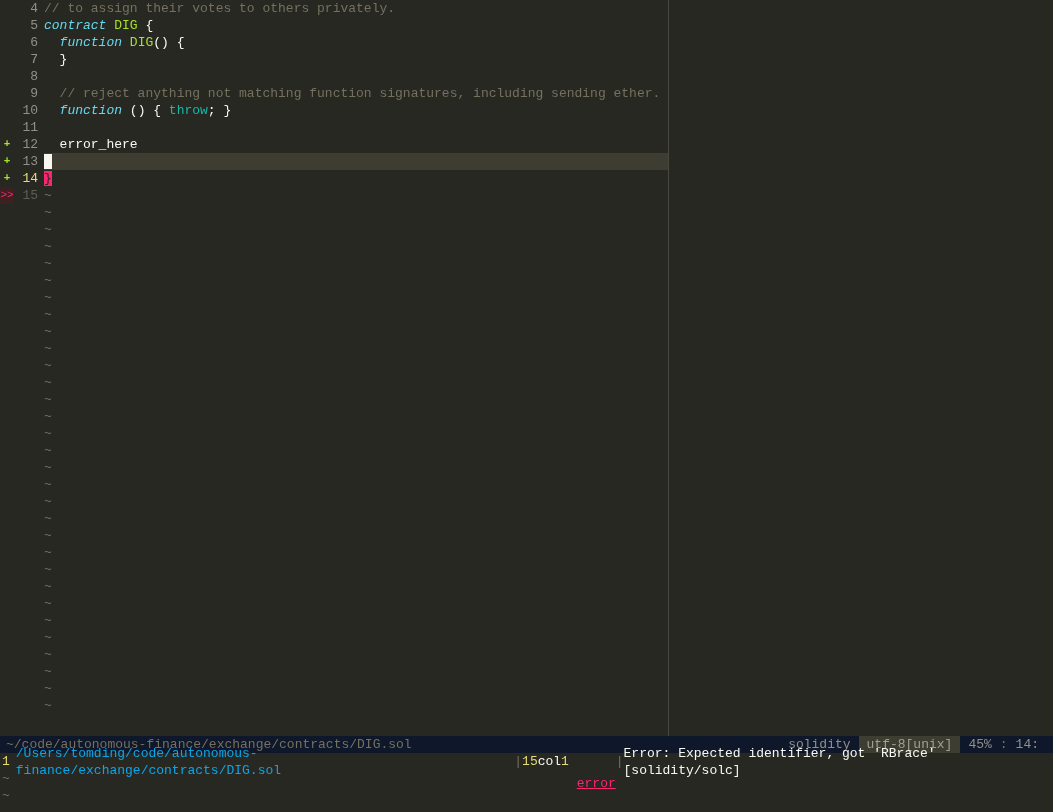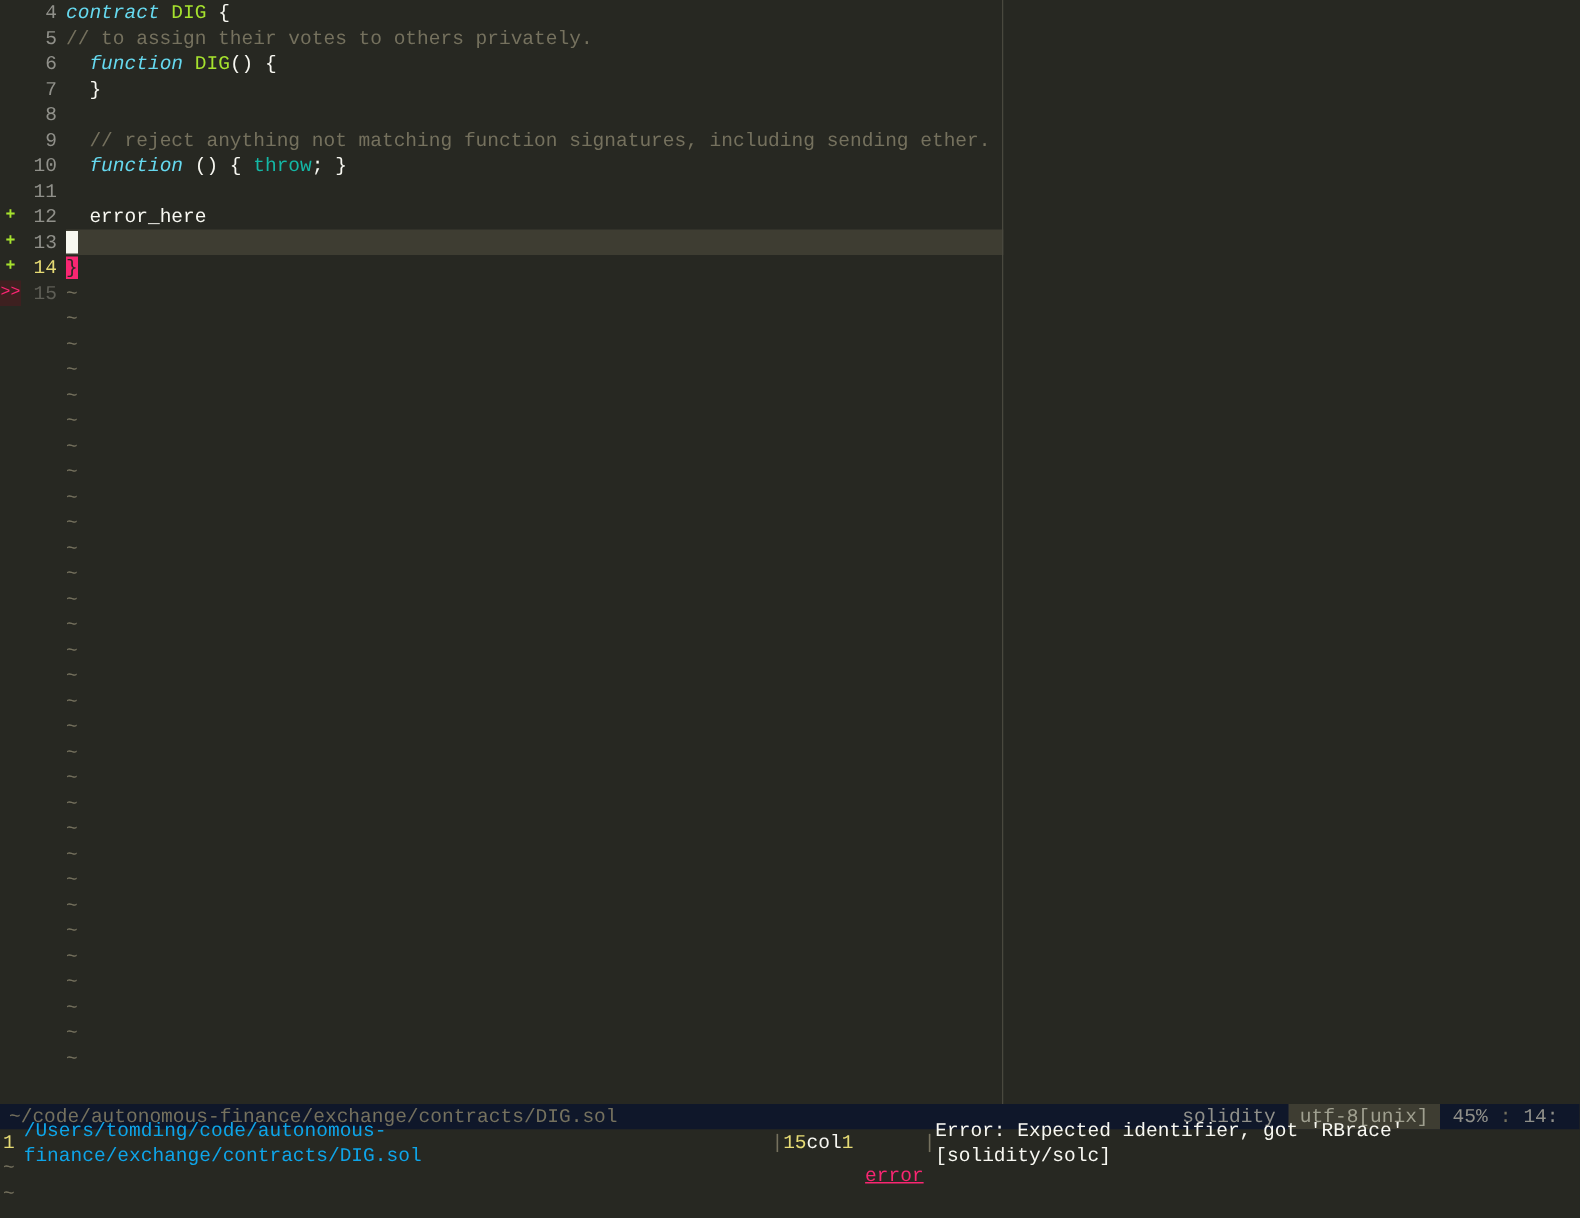--- a/index.html
+++ b/index.html
@@ -224,22 +224,22 @@
     <div class="line-number">9</div>
     <div class="line-number">10</div>
     <div class="line-number">11</div>
     <div class="line-number">12</div>
     <div class="line-number">13</div>
     <div class="line-number current">14</div>
     <div class="line-number dim">15</div>
   </div>
 
   <div class="code-area">
+    <div class="code-line"><span class="color-comment">// to assign their votes to others privately.</span></div>
     <div class="code-line"><span class="color-keyword">contract</span> <span class="color-name">DIG</span><span class="color-default"> {</span></div>
-    <div class="code-line"><span class="color-comment">// to assign their votes to others privately.</span></div>
     <div class="code-line"><span class="color-default">  </span><span class="color-keyword">function</span><span class="color-func"> DIG</span><span class="color-default">() {</span></div>
     <div class="code-line"><span class="color-default">  </span><span class="color-default">}</span></div>
     <div class="code-line"><span class="color-default"></span></div>
     <div class="code-line"><span class="color-default">  </span><span class="color-comment">// reject anything not matching function signatures, including sending ether.</span></div>
     <div class="code-line"><span class="color-default">  </span><span class="color-keyword">function</span><span class="color-default"> () { </span><span class="color-keyword2">throw</span><span class="color-default">; }</span></div>
     <div class="code-line"><span class="color-default"></span></div>
     <div class="code-line"><span class="color-default">  </span><span class="color-default">error_here</span></div>
     <div class="code-line cursor-line"><span class="cursor-block"></span></div>
     <div class="code-line"><span class="color-error-brace">}</span></div>
     <div class="empty-line">~</div>

